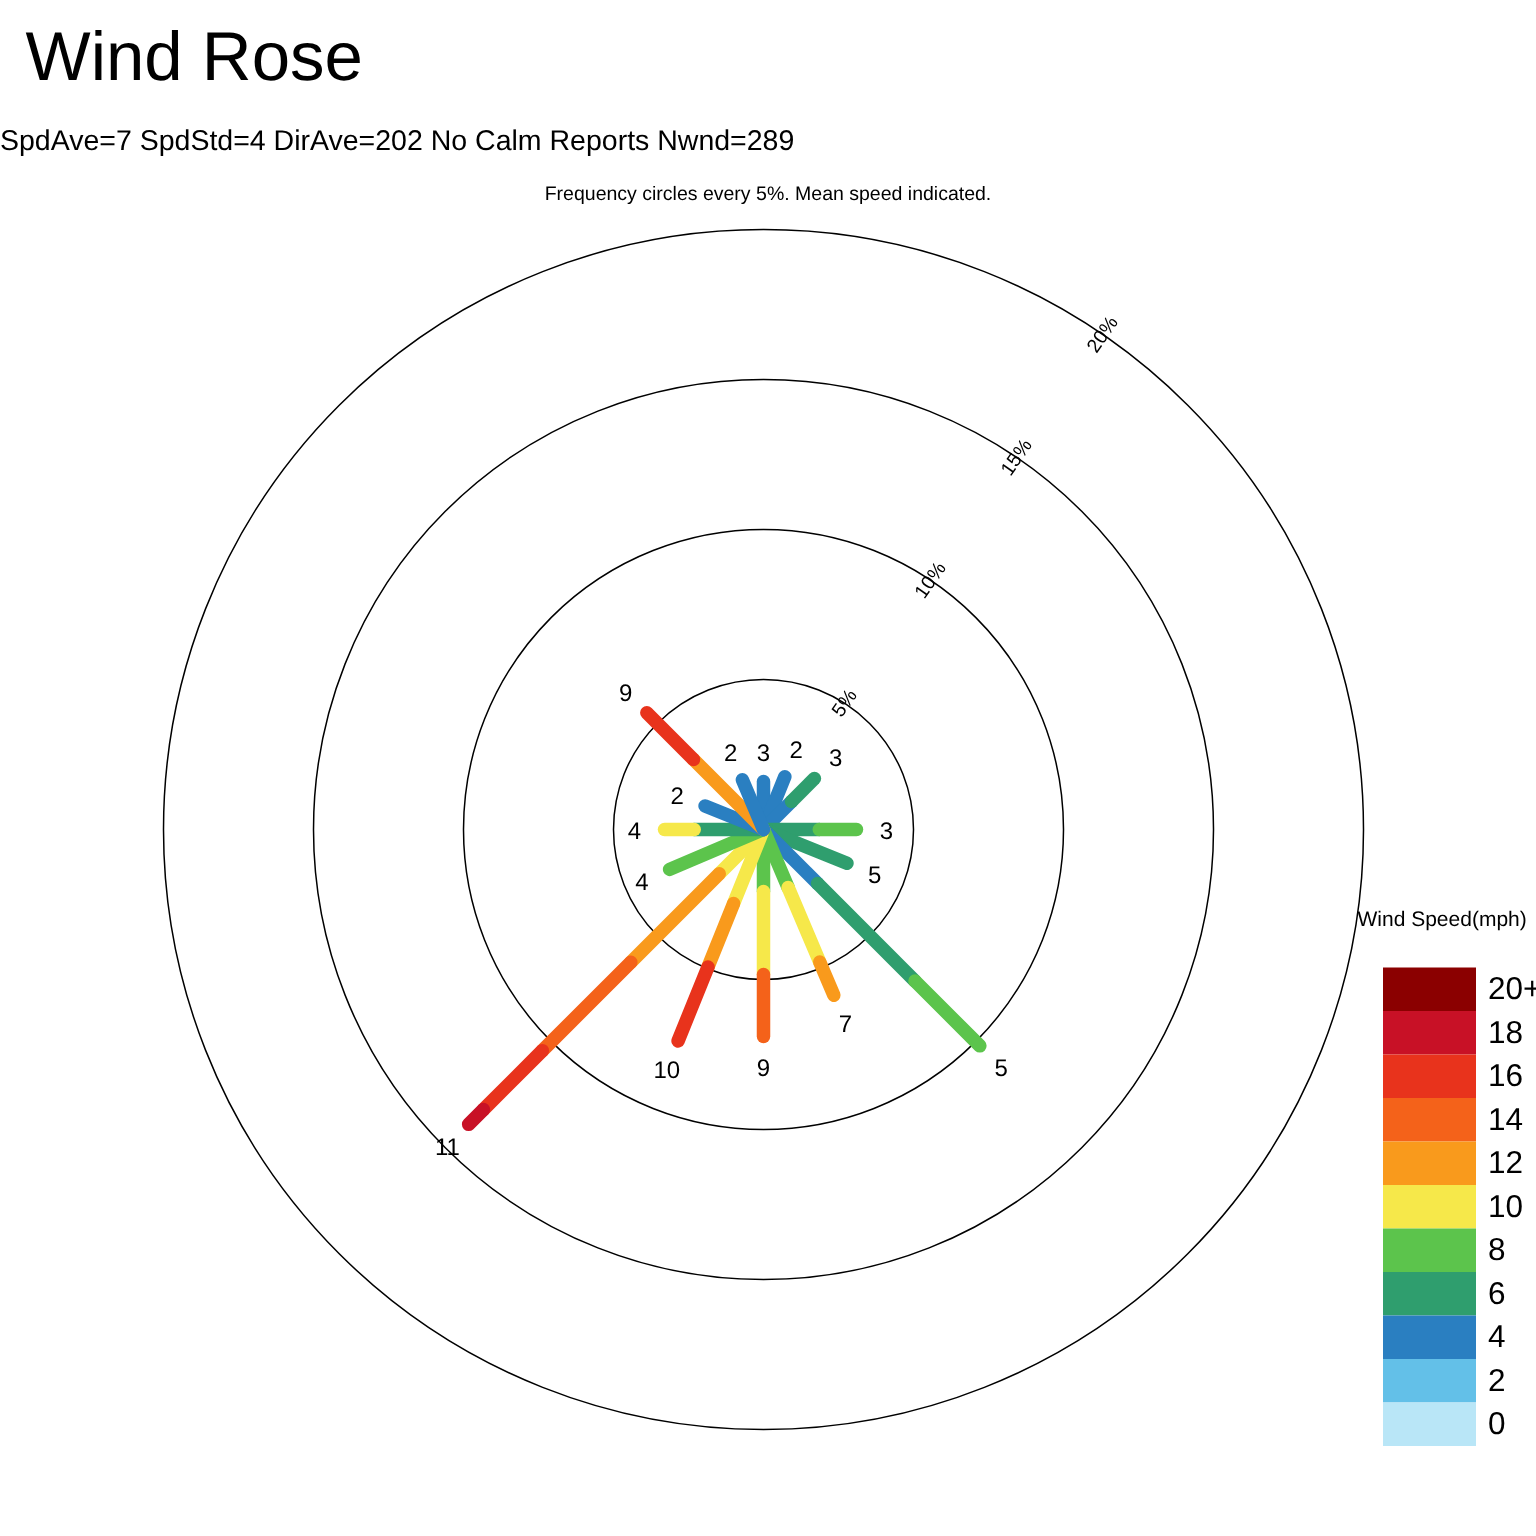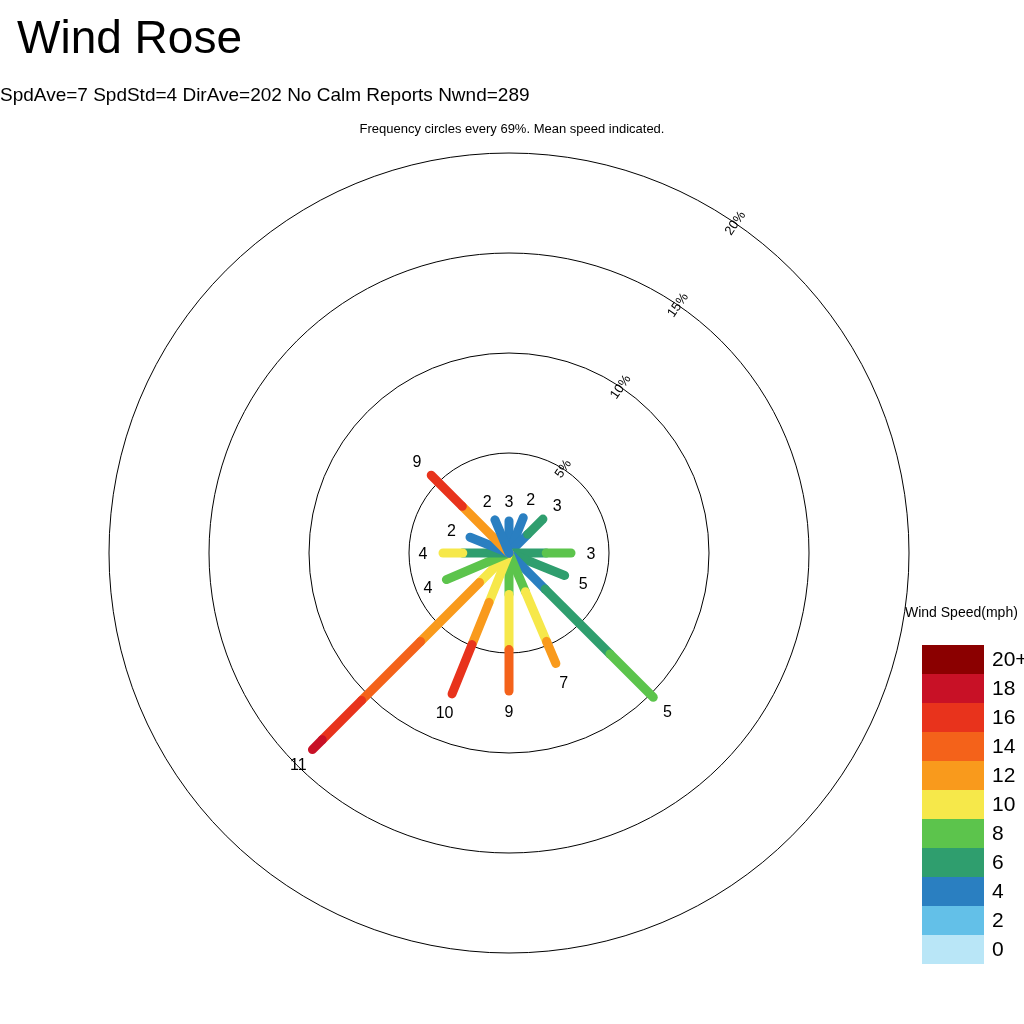--- a/index.html
+++ b/index.html
@@ -74,21 +74,21 @@
     fill: #000000;
     font-family: "Liberation Sans", sans-serif;
   }
 </style>
 </head>
 <body>
 
 <div id="chart-root">
   <div class="title">Wind Rose</div>
   <div class="subtitle">SpdAve=7  SpdStd=4  DirAve=202   No Calm Reports  Nwnd=289</div>
-  <div class="note">Frequency circles every 69%. Mean speed indicated.</div>
+  <div class="note">Frequency circles every 5%. Mean speed indicated.</div>
   <svg id="rose-svg" width="1024" height="1024">
       <g>
         <circle cx="509" cy="553" r="100" class="ring"></circle>
         <circle cx="509" cy="553" r="200" class="ring"></circle>
         <circle cx="509" cy="553" r="300" class="ring"></circle>
         <circle cx="509" cy="553" r="400" class="ring"></circle>
       </g>
       <g>
         <text x="566.3576436351046" y="471.0847955711008" class="ring-label" text-anchor="middle" transform="rotate(-55 566.3576436351046 471.0847955711008)">5%</text>
         <text x="623.7152872702093" y="389.1695911422016" class="ring-label" text-anchor="middle" transform="rotate(-55 623.7152872702093 389.1695911422016)">10%</text>

